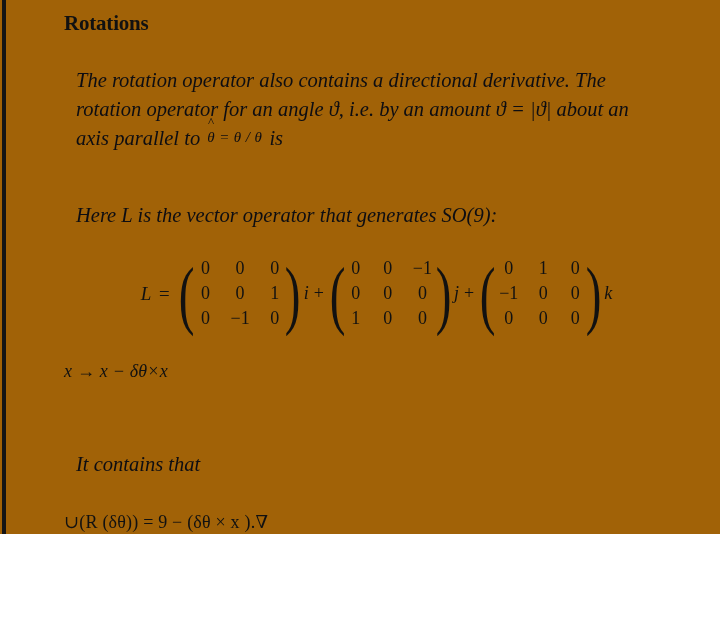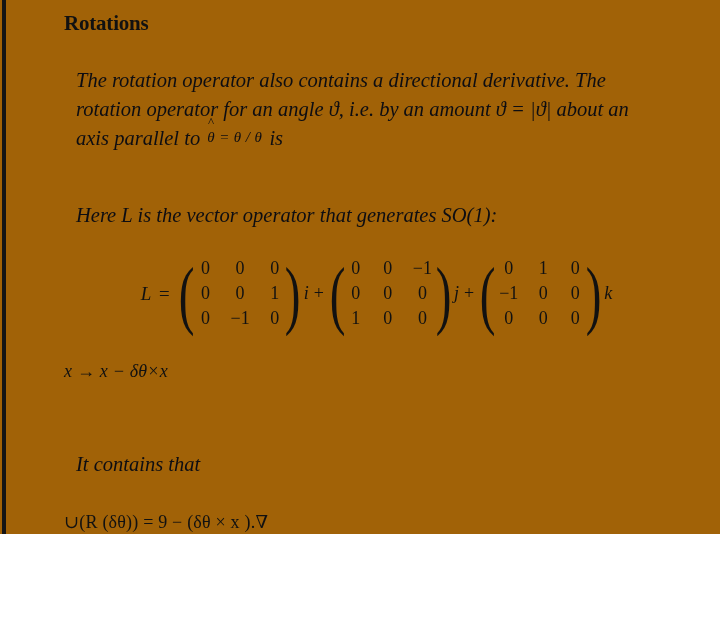--- a/index.html
+++ b/index.html
@@ -194,21 +194,21 @@
     <p class="body">
       <span>The rotation operator also contains a directional derivative. The</span>
       <span>rotation operator for an angle ϑ, i.e. by an amount ϑ = |ϑ| about</span>
       <span>an axis parallel to</span>
       <span class="inline-math"><span class="hat-wrap"><span class="hat">^</span><span>θ</span></span><span> = θ / θ</span></span>
       <span>is</span>
     </p>
 
     <div class="gap-b"></div>
 
-    <p class="body">Here L is the vector operator that generates SO(1):</p>
+    <p class="body">Here L is the vector operator that generates SO(9):</p>
 
     <div class="gap-c"></div>
 
     <div class="eq-matrix">
       <span class="eq-lhs">L =</span>
 
       <span class="matrix">
         <span class="paren left">(</span>
         <table>
           <tbody>

